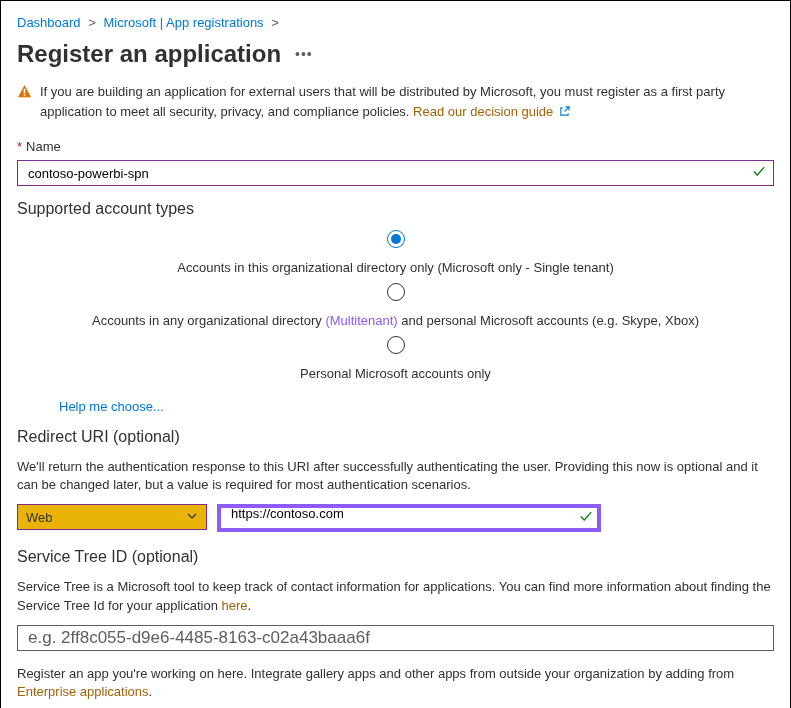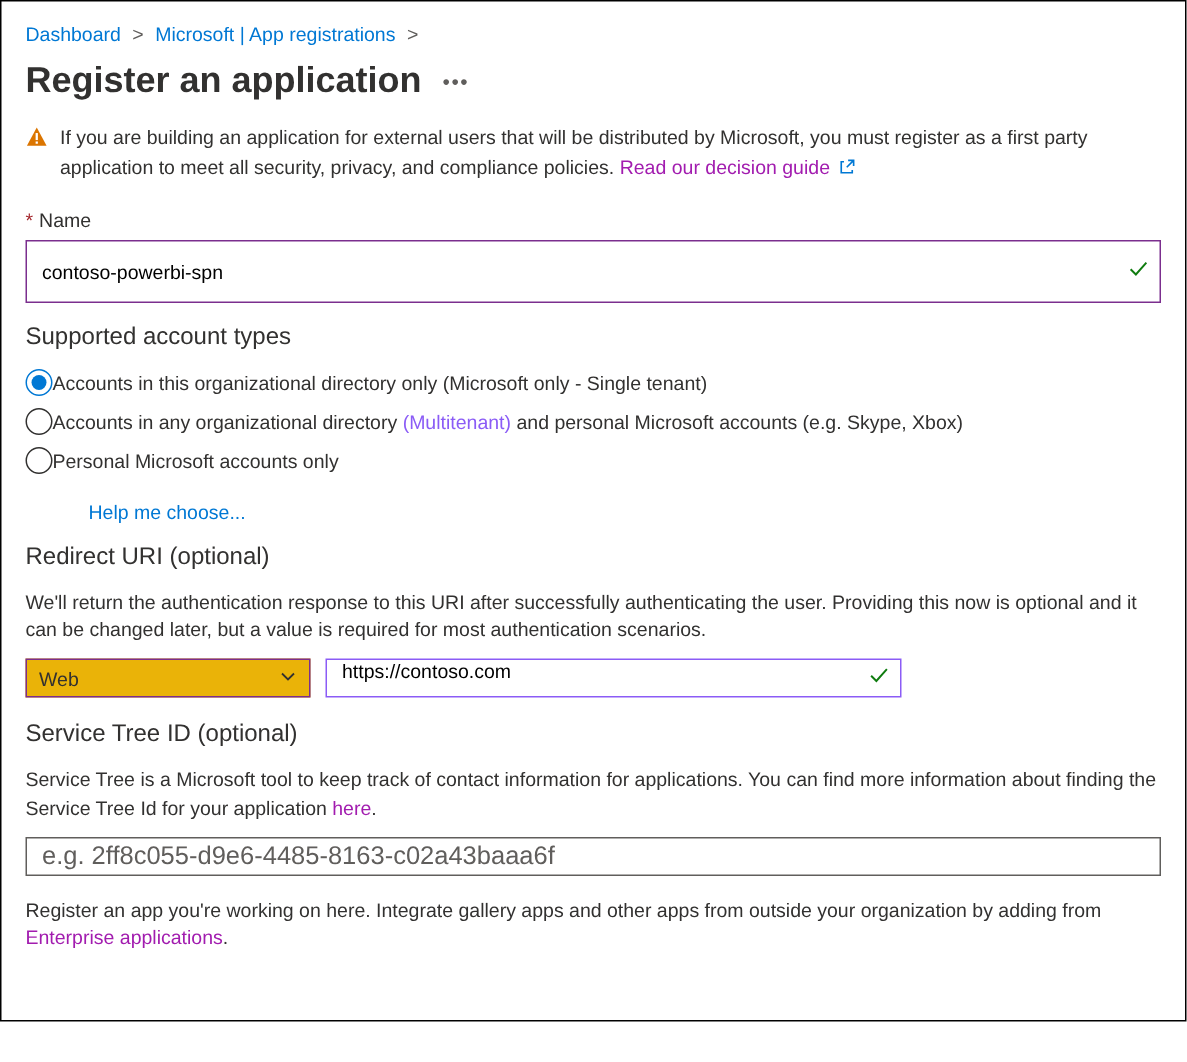--- a/index.html
+++ b/index.html
@@ -17,46 +17,46 @@
     font-size: 13px;
     padding: 4px 0 10px 0;
   }
   .breadcrumb a { color: #0078d4; text-decoration: none; }
   .breadcrumb-sep { color: #605e5c; margin: 0 4px; }
   .title-row { display: flex; align-items: center; gap: 14px; margin-bottom: 14px; }
   h1 { font-size: 24px; font-weight: 600; color: #323130; }
   .more-icon { font-size: 14px; color: #605e5c; letter-spacing: 1px; cursor: pointer; }
   .warning-row { display: flex; align-items: flex-start; gap: 8px; font-size: 13px; color: #323130; margin-bottom: 18px; line-height: 1.5; }
   .warning-icon { flex-shrink: 0; margin-top: 2px; }
-  .link { color: #a21caf; text-decoration: none; cursor: pointer; margin-top: 20px; }
+  .link { color: #a16207; text-decoration: none; cursor: pointer; margin-top: 20px; }
   .ext-icon { margin-left: 2px; vertical-align: -1px; }
   .field-label { font-size: 13px; color: #323130; margin-bottom: 6px; }
   .req-star { color: #a4262c; margin-right: 4px; }
   .field-desc { font-size: 13px; color: #323130; margin-bottom: 10px; line-height: 1.4; }
   .text-input {
     width: 100%;
     border: 1px solid #7b2e8e;
     padding: 5px 28px 5px 10px;
     font-size: 13px;
-    height: 42px;
+    height: 26px;
     outline: none;
     position: relative;
   }
   .input-wrap { position: relative; margin-bottom: 14px; }
   .input-check {
     position: absolute;
     right: 8px;
     top: 50%;
     transform: translateY(-50%);
     color: #107c10;
     pointer-events: none;
   }
   .section-title { font-size: 16px; font-weight: 400; color: #323130; margin-bottom: 12px; }
   .radio-group { margin-bottom: 18px; }
-  .radio-row { display: flex; align-items: center; gap: 0; margin-bottom: 8px; cursor: pointer; }
+  .radio-row { display: flex; align-items: center; gap: 12px; margin-bottom: 8px; cursor: pointer; flex-direction: column; }
   .radio-circle {
     width: 18px; height: 18px; border-radius: 50%;
     border: 1px solid #323130;
     display: flex; align-items: center; justify-content: center;
     flex-shrink: 0;
   }
   .radio-circle.selected { border-color: #0078d4; }
   .radio-dot { width: 10px; height: 10px; border-radius: 50%; background: #0078d4; }
   .radio-label { font-size: 13px; }
   .muted { color: #8b5cf6; }
@@ -70,21 +70,21 @@
     display: flex; align-items: center;
     padding: 0 8px;
     cursor: pointer;
     background: #eab308;
   }
   .select-text { font-size: 13px; flex: 1; }
   .chev { color: #323130; }
   .redirect-input-wrap { position: relative; flex: 0 0 384px; }
   .redirect-input {
     width: 100%;
-    border: 1px solid #8b5cf6;
+    border: 4px solid #8b5cf6;
     height: 26px;
     padding: 5px 28px 15px 10px;
     font-size: 13px;
     outline: none;
   }
   .plain-input {
     width: 100%;
     border: 1px solid #605e5c;
     height: 26px;
     padding: 5px 10px;

